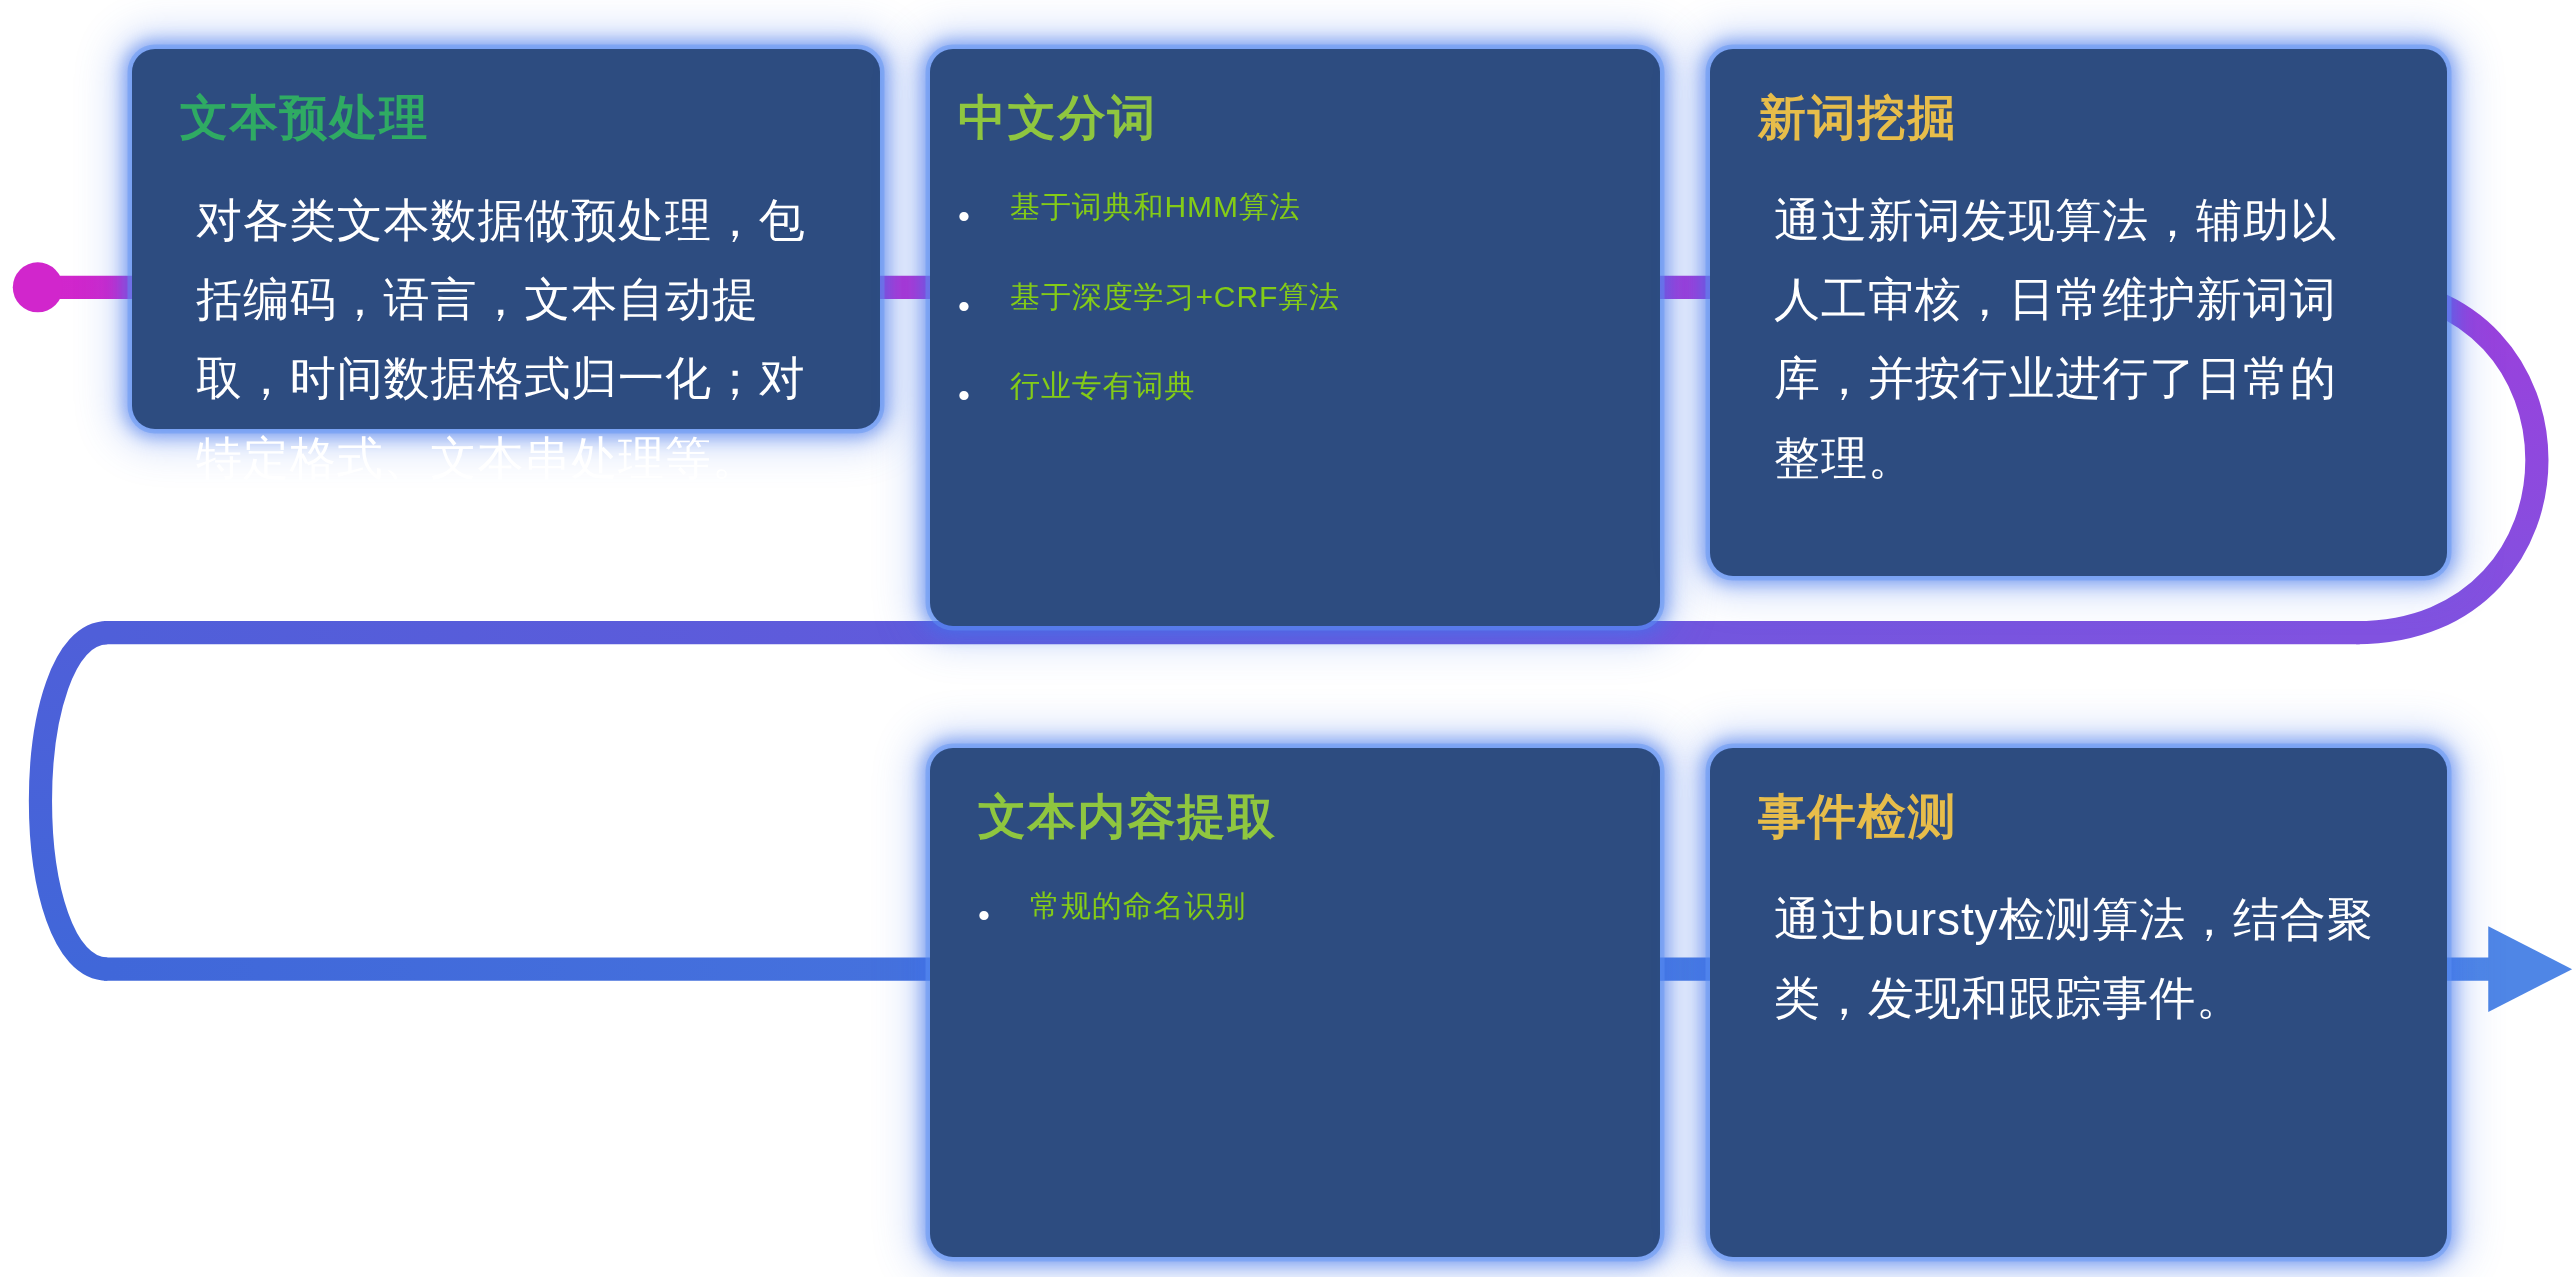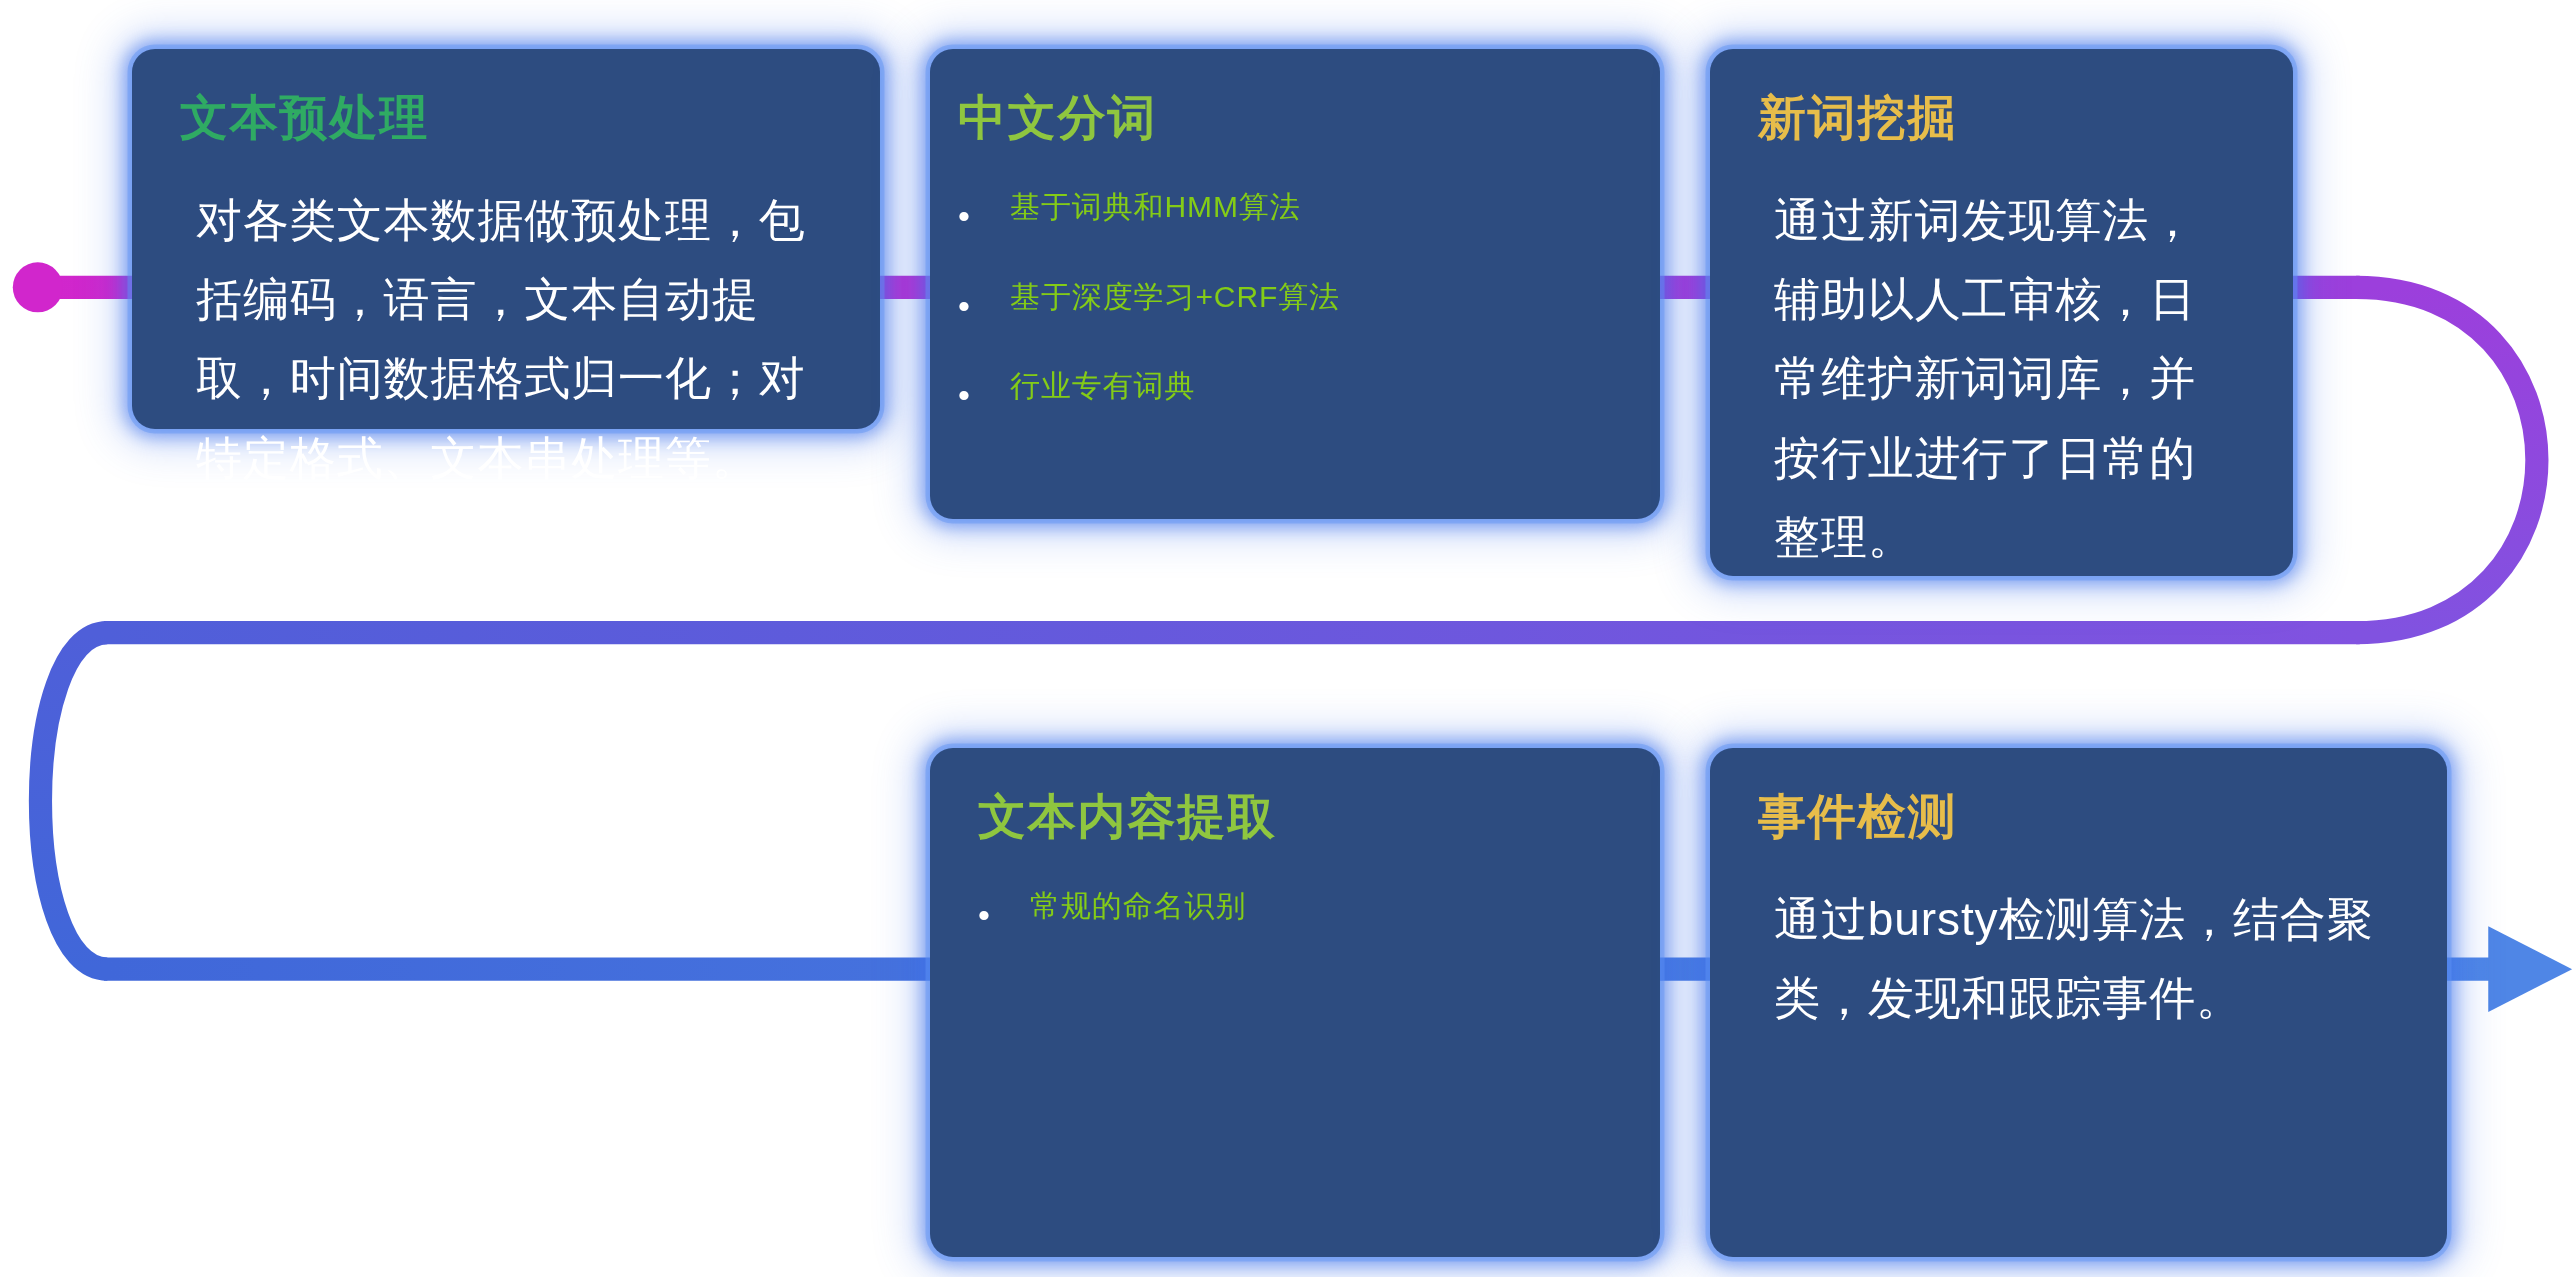--- a/index.html
+++ b/index.html
@@ -24,22 +24,22 @@
     box-sizing: border-box;
     background: #2d4c80;
     border-radius: 23px;
     padding: 41px 48px;
     box-shadow:
       0 0 0 4.5px rgba(96,148,244,0.45),
       0 0 16px 9px rgba(64,115,235,0.55),
       0 0 39px 18px rgba(64,115,235,0.25);
   }
   .c1 { left: 132px;  top: 49px;  width: 748px; height: 380px; }
-  .c2 { left: 930px; top: 49px;  width: 730px; height: 470px; padding-left: 28px; }
-  .c3 { left: 1710px; top: 49px;  width: 583px; height: 527px; }
+  .c2 { left: 930px; top: 49px;  width: 730px; height: 577px; padding-left: 28px; }
+  .c3 { left: 1710px; top: 49px;  width: 737px; height: 527px; }
   .c4 { left: 132px;  top: 748px; width: 748px; height: 509px; }
   .c5 { left: 930px; top: 748px; width: 730px; height: 509px; }
   .c6 { left: 1710px; top: 748px; width: 737px; height: 509px; }
 
   .card-title {
     margin: 0 0 36px 0;
     font-size: 48px;
     font-weight: 700;
     letter-spacing: 1.8px;
     line-height: 1.15;

